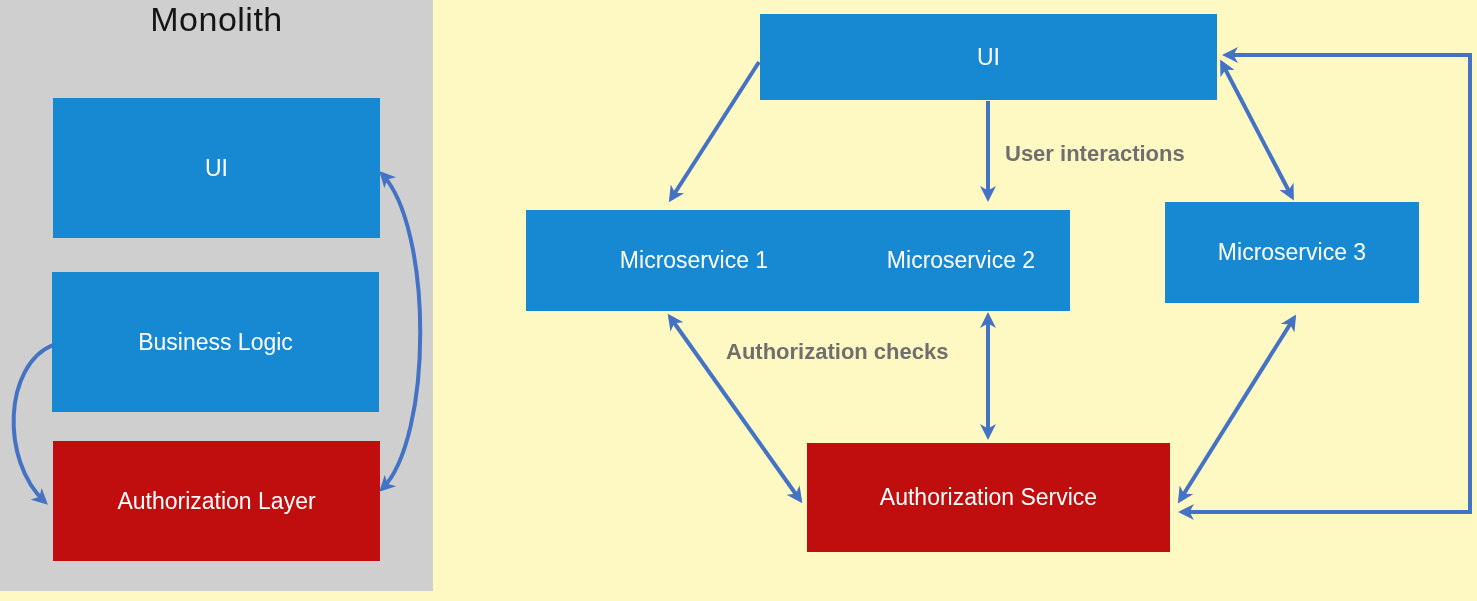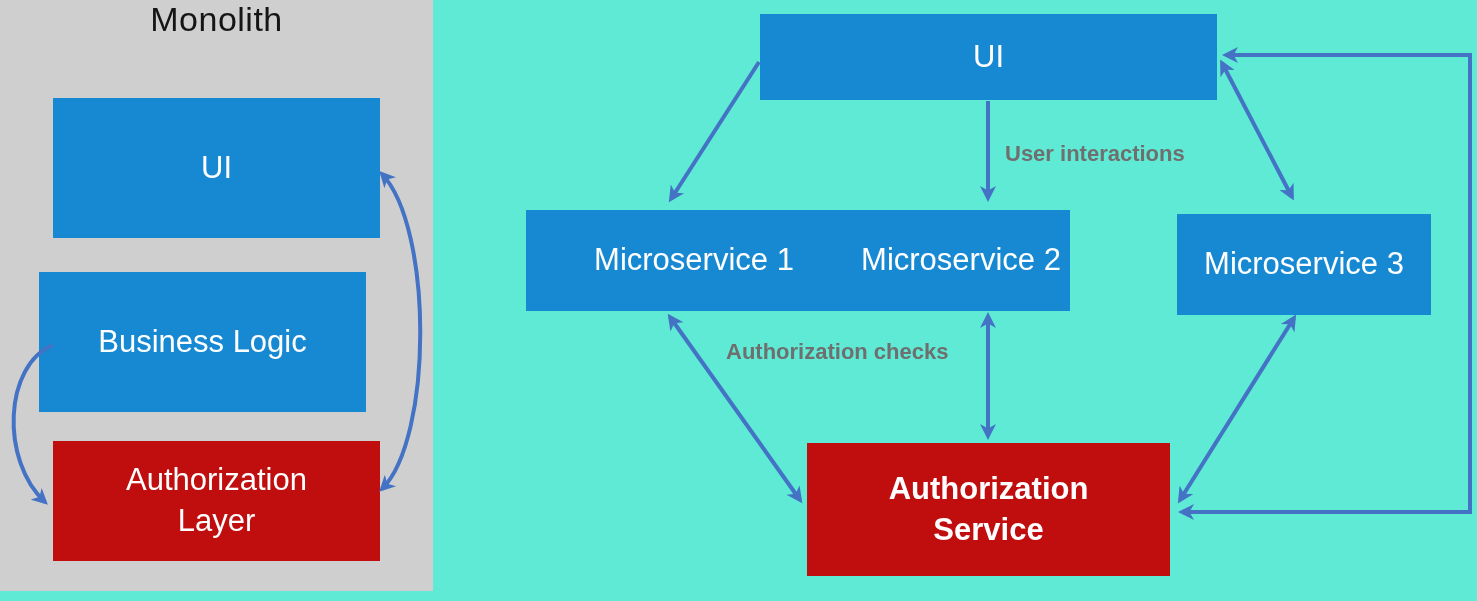--- a/index.html
+++ b/index.html
@@ -8,21 +8,21 @@
     width: 1477px;
     height: 601px;
     overflow: hidden;
     background: #000000;
     font-family: "Liberation Sans", sans-serif;
   }
   .stage {
     position: relative;
     width: 1477px;
     height: 601px;
-    background: #5eead4;
+    background: #fef9c3;
   }
   .monolith-panel {
     position: absolute;
     left: 0; top: 10;
     width: 433px; height: 591px;
     background: #cfcfcf;
   }
   .monolith-title {
     position: absolute;
     left: 0; top: 8;
@@ -32,36 +32,36 @@
     color: #151515;
     letter-spacing: 0.5px;
   }
   .box {
     position: absolute;
     display: flex;
     align-items: center;
     justify-content: center;
     text-align: center;
     color: #ffffff;
-    font-size: 31px;
+    font-size: 23px;
     line-height: 1.32;
   }
   .blue { background: #1789d3; }
   .red  { background: #c00d0d; }
   .wrap-narrow { display: inline-block; max-width: 250px; }
   
   .mono-ui  { left: 53px;  top: 98px;  width: 327px; height: 140px; }
-  .mono-bl  { left: 39px;  top: 272px; width: 327px; height: 140px; }
+  .mono-bl  { left: 52px;  top: 272px; width: 327px; height: 140px; }
   .mono-al  { left: 53px;  top: 441px; width: 327px; height: 120px; }
   
   .ms-ui    { left: 760px; top: 14px;  width: 457px; height: 86px;  }
   .ms-1     { left: 526px; top: 210px; width: 336px; height: 101px; }
   .ms-2     { left: 852px; top: 210px; width: 218px; height: 101px; justify-content: center; }
-  .ms-3     { left: 1165px;top: 214px; width: 254px; height: 101px; margin-left: 12px; }
-  .ms-auth  { left: 807px; top: 443px; width: 363px; height: 133px; font-weight: bold; }
+  .ms-3     { left: 1165px;top: 202px; width: 254px; height: 101px; }
+  .ms-auth  { left: 807px; top: 443px; width: 363px; height: 109px; }
   .annotation {
     position: absolute;
     font-size: 22px;
     font-weight: bold;
     color: #6f6f6f;
     white-space: nowrap;
   }
   .label-user-interactions { left: 1005px; top: 141px; }
   .label-auth-checks       { left: 710px;  top: 339px; margin-left: 16px; }
   .arrows {

